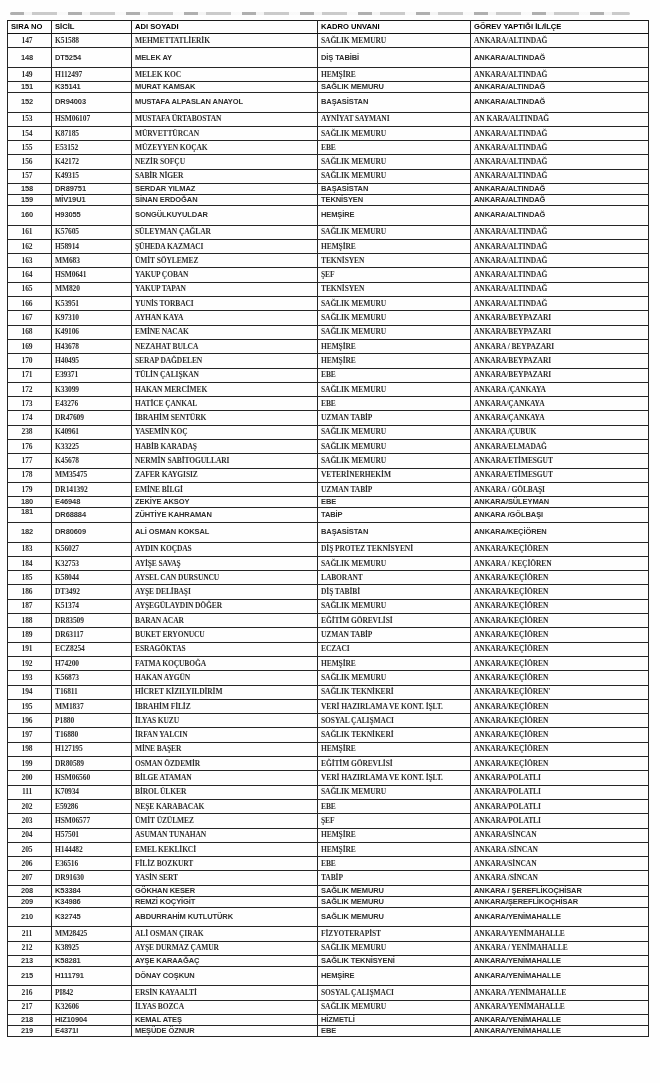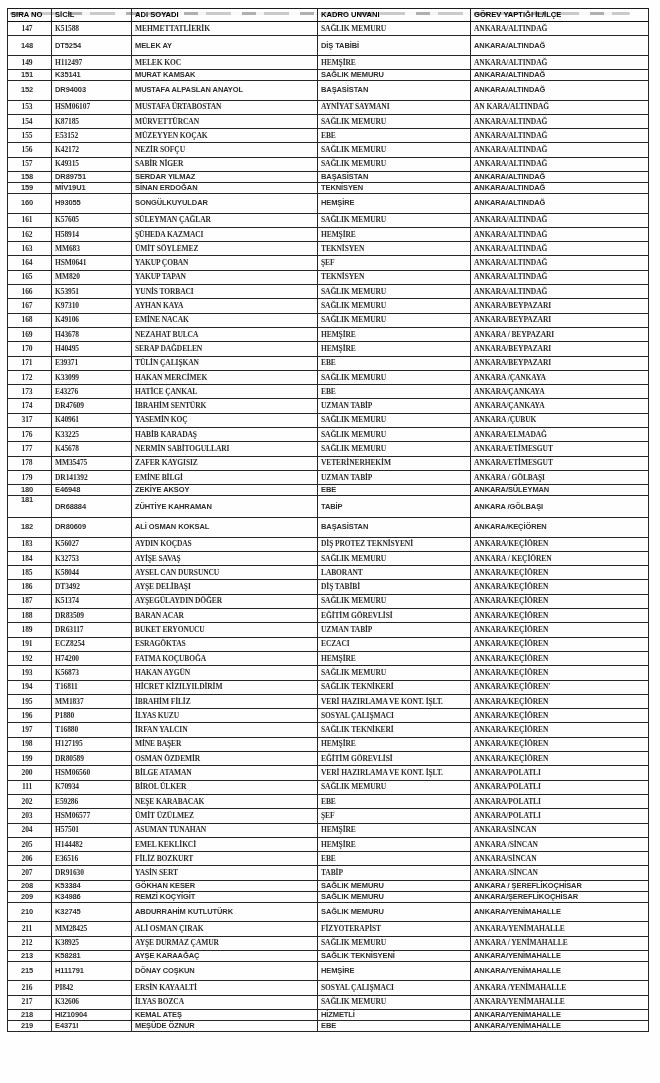--- a/index.html
+++ b/index.html
@@ -29,21 +29,21 @@
     background: repeating-linear-gradient(90deg,
       rgba(110,110,110,0.55) 0px 14px,
       rgba(190,190,190,0.15) 14px 22px,
       rgba(140,140,140,0.45) 22px 47px,
       rgba(210,210,210,0.10) 47px 58px);
     filter: blur(0.7px);
     border-radius: 2px;
   }
   table.roster {
     position: absolute;
-    top: 8px;
+    top: 20px;
     left: 7px;
     width: 641px;
     border-collapse: collapse;
     table-layout: fixed;
   }
   .roster th, .roster td {
     border: 1px solid #262626;
     overflow: hidden;
     white-space: nowrap;
     line-height: 1.05;
@@ -66,21 +66,21 @@
     padding: 0 2px 0 3px;
     vertical-align: middle;
   }
   .roster td.c-no {
     text-align: center;
     padding-right: 8px;
   }
   tr.r-normal  { height: 14.3px; font-family: Liberation Serif, serif; }
   tr.r-compact { height: 11px; }
   tr.r-tall    { height: 19.5px; }
-  td.num-low   { vertical-align: bottom; padding-bottom: 13px; }
+  td.num-low   { vertical-align: bottom; padding-bottom: 6px; }
 </style>
 </head>
 <body>
 
 <div class="page">
   <div class="smudge"></div>
 
   <table class="roster">
     <colgroup>
       <col style="width:44px">
@@ -282,21 +282,21 @@
           <td>ANKARA/ÇANKAYA</td>
         </tr>
         <tr class="r-normal">
           <td class="c-no">174</td>
           <td>DR47609</td>
           <td>İBRAHİM SENTÜRK</td>
           <td>UZMAN TABİP</td>
           <td>ANKARA/ÇANKAYA</td>
         </tr>
         <tr class="r-normal">
-          <td class="c-no">317</td>
+          <td class="c-no">238</td>
           <td>K40961</td>
           <td>YASEMİN KOÇ</td>
           <td>SAĞLIK MEMURU</td>
           <td>ANKARA /ÇUBUK</td>
         </tr>
         <tr class="r-normal">
           <td class="c-no">176</td>
           <td>K33225</td>
           <td>HABİB KARADAŞ</td>
           <td>SAĞLIK MEMURU</td>

